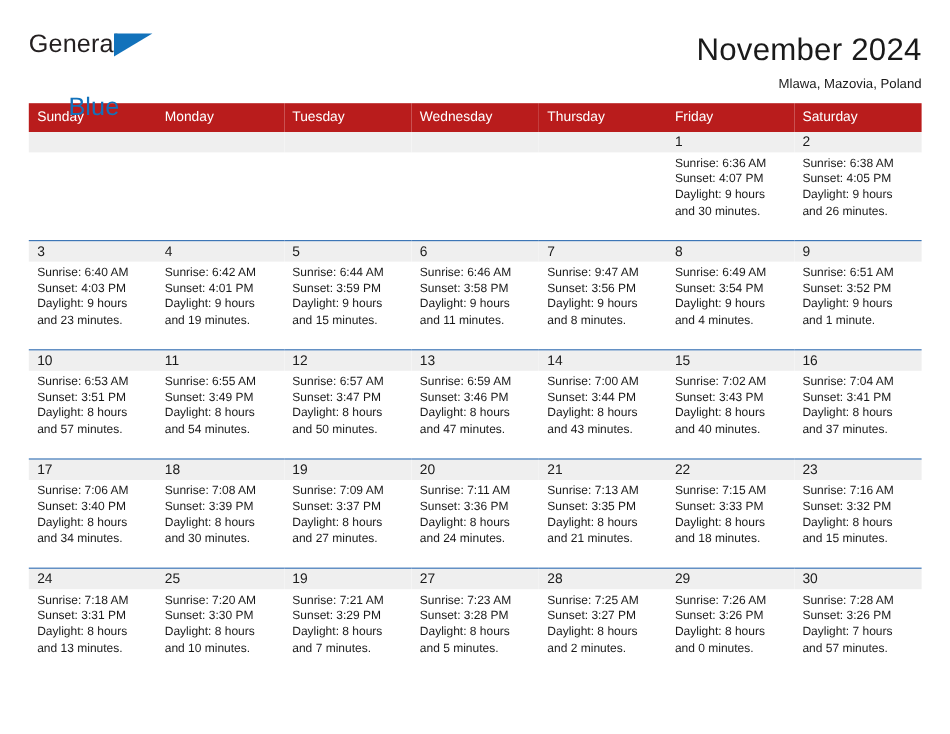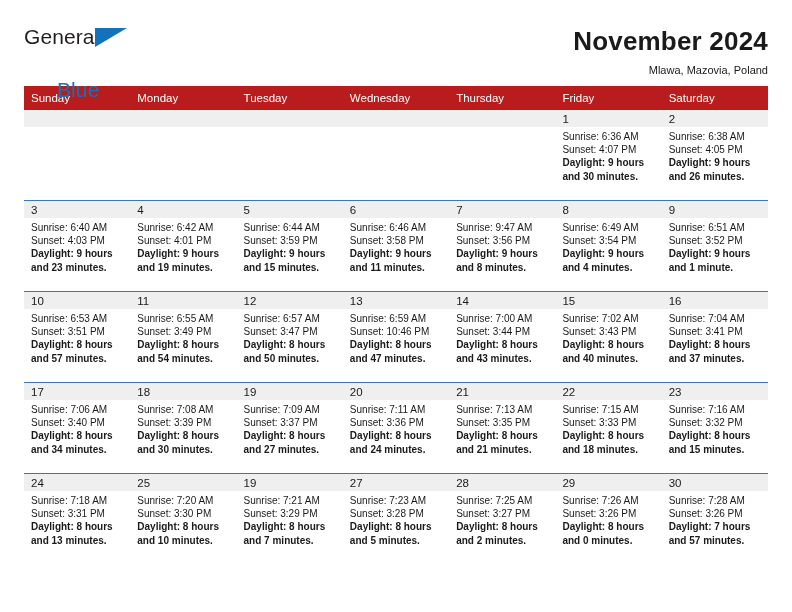--- a/index.html
+++ b/index.html
@@ -61,21 +61,21 @@
     height: 0;
     border-left: 32px solid #1272bb;
     border-bottom: 19px solid transparent;
   }
   .titleblock {
     text-align: right;
     padding-top: 0px;
   }
   .cal-title {
     font-size: 26px;
-    font-weight: bold;
+    font-weight: normal;
     color: #1a1a1a;
     margin: 0;
     line-height: 30px;
     letter-spacing: 0.2px;
   }
   .cal-subtitle {
     font-size: 11px;
     color: #1a1a1a;
     margin: 7px 0 0 0;
     line-height: 15px;
@@ -130,21 +130,20 @@
     padding: 3px 6px 0 7px;
     font-size: 10px;
     line-height: 13.2px;
     color: #1a1a1a;
   }
   .dayinfo div {
     white-space: nowrap;
   }
   .dayinfo .daylight {
     white-space: normal;
-    font-weight: bold;
   }
 </style>
 </head>
 <body>
 
 <div class="page">
 
   <div class="masthead">
 
     <div class="brand">
@@ -286,21 +285,21 @@
             <div class="dayinfo">
               <div>Sunrise: 6:57 AM</div>
               <div>Sunset: 3:47 PM</div>
               <div class="daylight">Daylight: 8 hours and 50 minutes.</div>
             </div>
           </td>
           <td>
             <div class="daynum">13</div>
             <div class="dayinfo">
               <div>Sunrise: 6:59 AM</div>
-              <div>Sunset: 10:46 PM</div>
+              <div>Sunset: 3:46 PM</div>
               <div class="daylight">Daylight: 8 hours and 47 minutes.</div>
             </div>
           </td>
           <td>
             <div class="daynum">14</div>
             <div class="dayinfo">
               <div>Sunrise: 7:00 AM</div>
               <div>Sunset: 3:44 PM</div>
               <div class="daylight">Daylight: 8 hours and 43 minutes.</div>
             </div>

